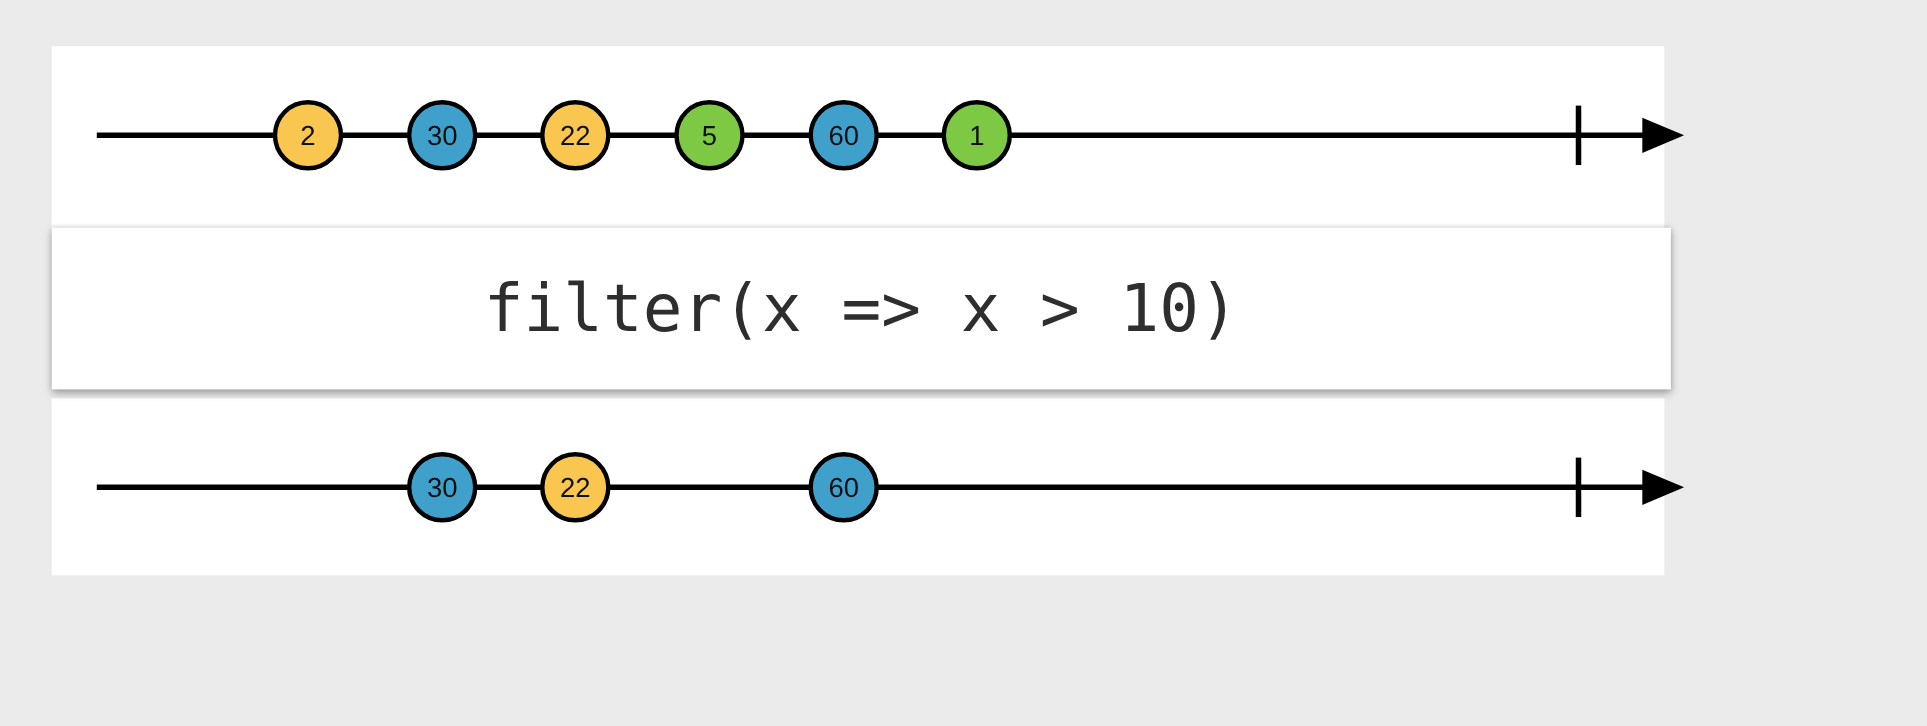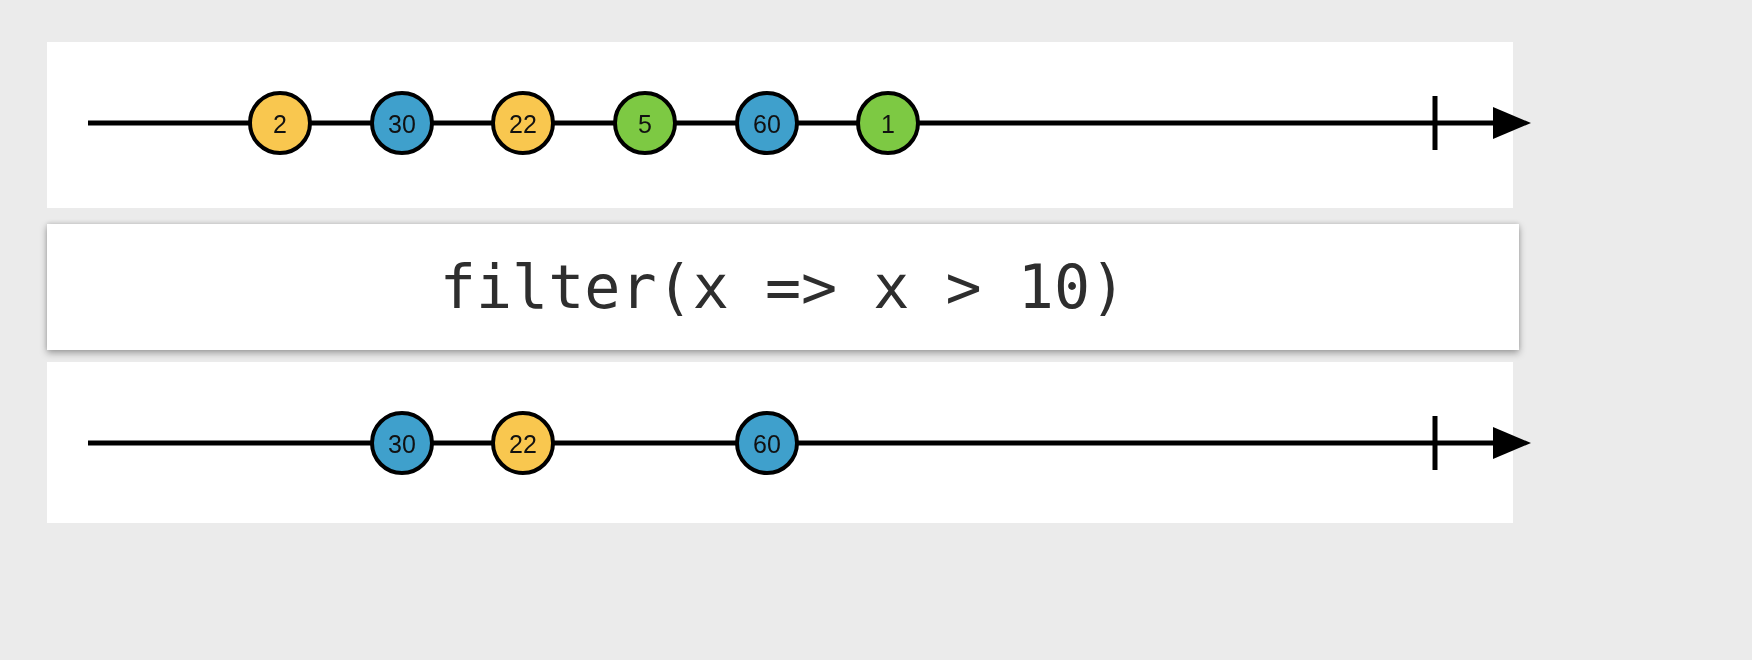--- a/index.html
+++ b/index.html
@@ -28,23 +28,23 @@
     box-sizing: border-box;
   }
   #panel-source {
     left: 47px;
     top: 42px;
     width: 1466px;
     height: 166px;
   }
   #panel-operator {
     left: 47px;
-    top: 224px;
+    top: 207px;
     width: 1472px;
-    height: 126px;
+    height: 147px;
     box-shadow: 0 3px 7px rgba(0,0,0,0.34), 0 -1px 4px rgba(0,0,0,0.10);
     z-index: 5;
   }
   #panel-result {
     left: 47px;
     top: 362px;
     width: 1466px;
     height: 161px;
   }
 

